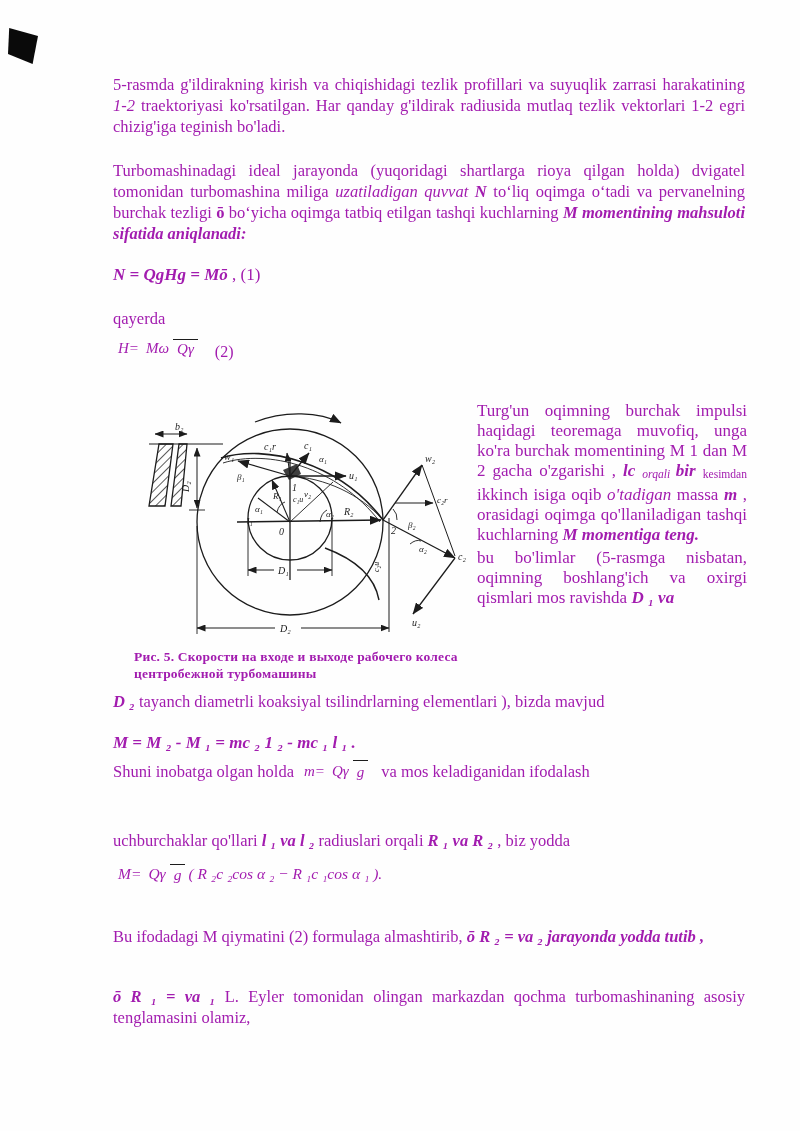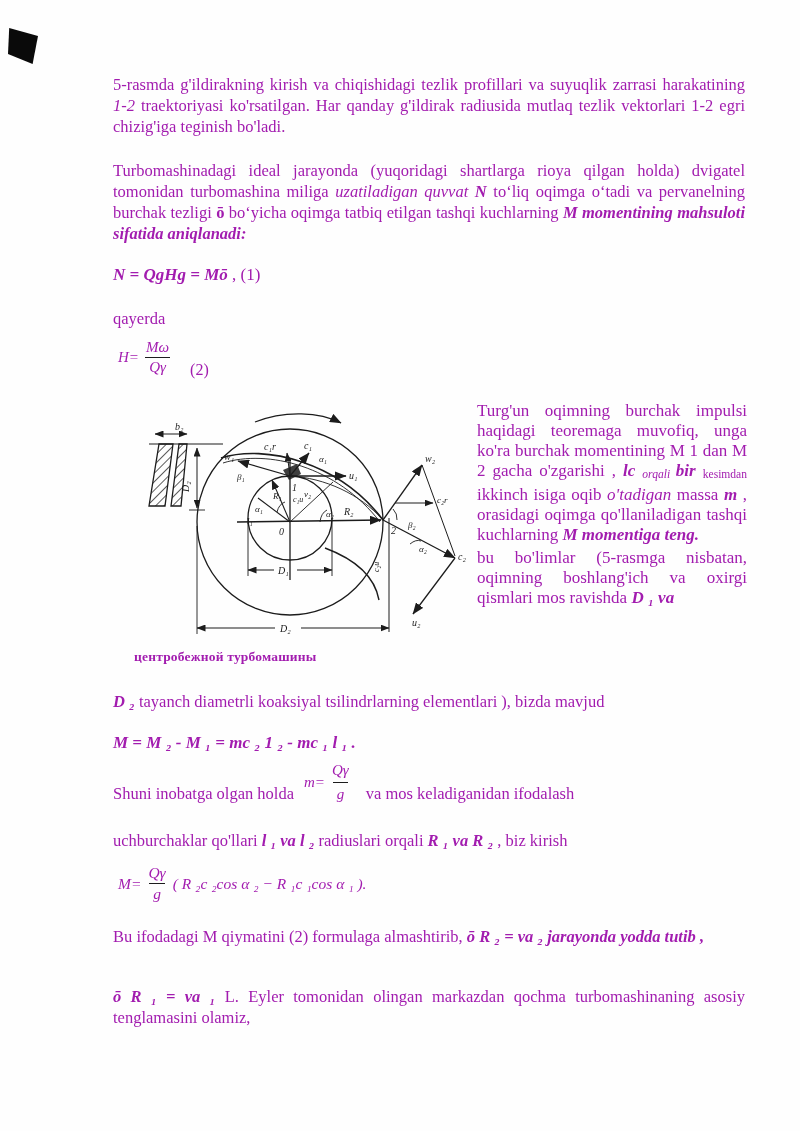--- a/index.html
+++ b/index.html
@@ -16,21 +16,21 @@
   .para{
     width:632px;left:113px;
     font-size:16.5px;line-height:21px;
     text-align:justify;
   }
   .b{font-weight:bold;}
   .i{font-style:italic;}
   .sm{font-size:0.68em;vertical-align:-0.18em;}
   .formula-line{left:113px;font-size:17px;white-space:nowrap;}
   .frac-row{display:flex;align-items:center;font-style:italic;font-size:15px;white-space:nowrap;}
-  .frac{display:inline-flex;flex-direction:column;align-items:center;margin:0 3px;}
+  .frac{display:inline-flex;flex-direction:row;align-items:center;margin:0 3px;}
   .frac .num{padding:0 4px 1px 4px;}
   .frac .den{border-top:1.3px solid #1c1c1c;padding:1px 4px 0 4px;}
   .frac-tag{font-style:normal;font-size:16px;align-self:flex-end;margin-left:14px;margin-bottom:-3px;}
   .inline-frac-para{
     left:113px;width:640px;display:flex;align-items:flex-end;
     font-size:16.5px;line-height:21px;
   }
   .inline-frac-para .txt{padding-bottom:1px;}
   .inline-frac-para .frac-row{margin:0 10px;}
   .right-col{
@@ -166,20 +166,21 @@
     <text x="283" y="128" class="t9">β₂</text>
     <text x="294" y="152" class="t9">α₂</text>
     <text x="333" y="160">c₂</text>
     <text x="287" y="226">u₂</text>
     <text x="254" y="172" class="t8" transform="rotate(-90 254 172)">c₂u</text>
     <text x="153" y="174">D₁</text>
     <text x="155" y="232">D₂</text>
   </svg>
 
   <div class="blk fig-caption">
+    <div>Рис. 5. Скорости на входе и выходе рабочего колеса</div>
     <div>центробежной турбомашины</div>
   </div>
 
   <div class="blk right-col">
     <p><span>Turg'un oqimning burchak impulsi haqidagi teoremaga muvofiq, unga ko'ra burchak momentining M 1 dan M 2 gacha o'zgarishi , </span><span class="b i">lc </span><span class="i sm">orqali </span><span class="b i">bir </span><span class="sm">kesimdan</span><span> ikkinch isiga oqib </span><span class="i">o'tadigan</span><span> massa </span><span class="b i">m</span><span> , orasidagi oqimga qo'llaniladigan tashqi kuchlarning </span><span class="b i">M momentiga teng.</span></p>
     <p><span>bu bo'limlar (5-rasmga nisbatan, oqimning boshlang'ich va oxirgi qismlari mos ravishda </span><span class="b i">D ₁ va</span></p>
   </div>
 
   <div class="blk para" style="top:691px;"><span class="b i">D ₂</span><span> tayanch diametrli koaksiyal tsilindrlarning elementlari ), bizda mavjud</span></div>
 
@@ -190,21 +191,21 @@
     <span class="frac-row">
       <span>m=</span>
       <span class="frac">
         <span class="num">Qγ</span>
         <span class="den">g</span>
       </span>
     </span>
     <span class="txt">va mos keladiganidan ifodalash</span>
   </div>
 
-  <div class="blk para" style="top:830px;"><span>uchburchaklar qo'llari </span><span class="b i">l ₁ va l ₂</span><span> radiuslari orqali </span><span class="b i">R ₁ va R ₂</span><span> , biz kirish</span></div>
+  <div class="blk para" style="top:830px;"><span>uchburchaklar qo'llari </span><span class="b i">l ₁ va l ₂</span><span> radiuslari orqali </span><span class="b i">R ₁ va R ₂</span><span> , biz yodda</span></div>
 
   <div class="blk frac-row" style="left:118px;top:864px;font-size:15.5px;">
     <span>M=</span>
     <span class="frac">
       <span class="num">Qγ</span>
       <span class="den">g</span>
     </span>
     <span>( R ₂c ₂cos α ₂ − R ₁c ₁cos α ₁ ).</span>
   </div>
 

